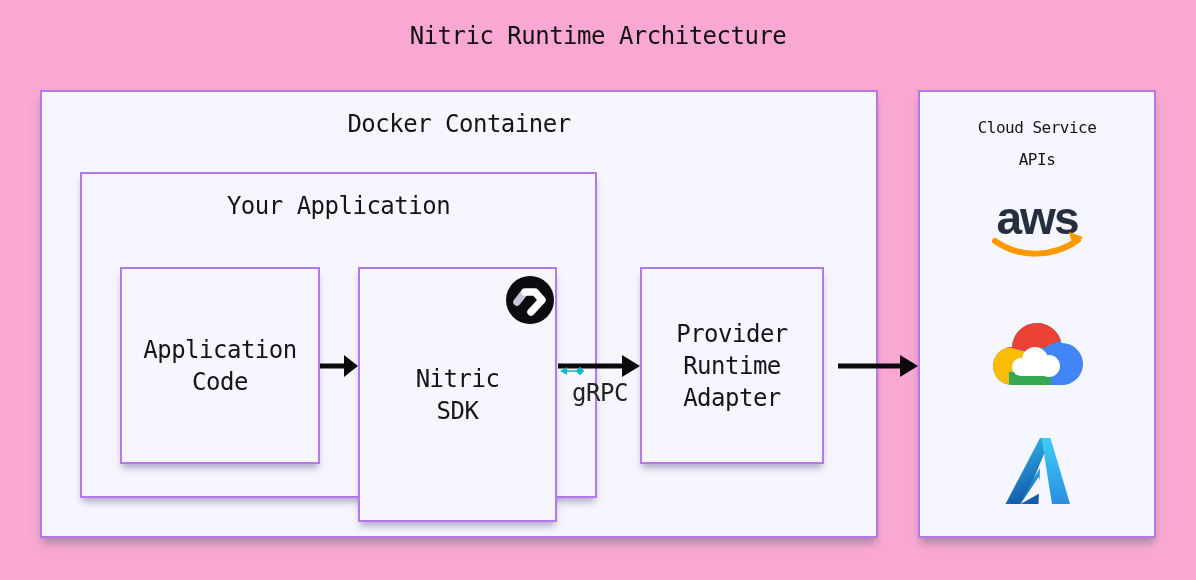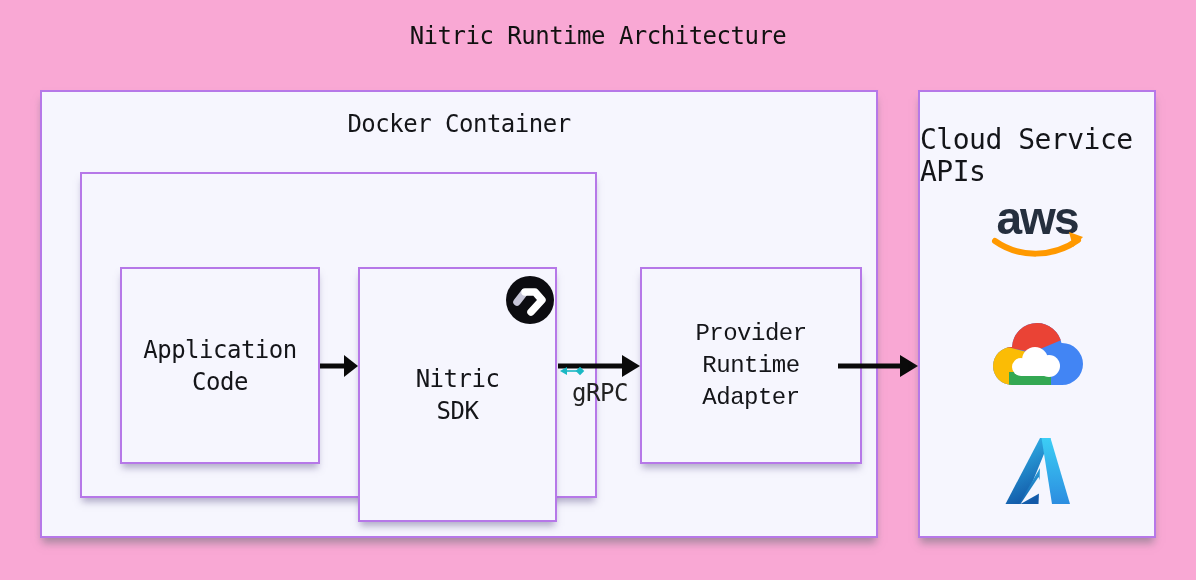--- a/index.html
+++ b/index.html
@@ -37,20 +37,21 @@
 <body>
 
 <div id="canvas">
 
   <div class="title">Nitric Runtime Architecture</div>
 
   <div class="box shadow-big" style="left:40px;top:90px;width:838px;height:448px;">
     <div class="box-label">Docker Container</div>
 
     <div class="box shadow-small" style="left:38px;top:80px;width:517px;height:326px;">
+      <div class="box-label">Your Application</div>
 
       <div class="box shadow-small" style="left:38px;top:93px;width:200px;height:197px;">
         <div class="center-label">
           <span>Application</span>
           <span>Code</span>
         </div>
       </div>
 
       <div class="box shadow-small" style="left:276px;top:93px;width:199px;height:255px;">
         <div class="center-label">
@@ -60,21 +61,21 @@
         <div class="badge">
           <svg width="50" height="50" viewBox="0 0 50 50">
             <circle cx="25" cy="25" r="24" fill="#0c0c10"></circle>
             <path d="M12 27 L19 18" stroke="#c7c6d8" stroke-width="7.5" stroke-linecap="round" fill="none"></path>
             <path d="M20 17 L30 17 L37 25 L26 37" stroke="#ffffff" stroke-width="7.5" stroke-linecap="round" stroke-linejoin="round" fill="none"></path>
           </svg>
         </div>
       </div>
     </div>
 
-    <div class="box shadow-small" style="left:598px;top:175px;width:222px;height:197px;font-family:Liberation Mono, monospace;">
+    <div class="box shadow-small" style="left:598px;top:175px;width:184px;height:197px;">
       <div class="center-label">
         <span>Provider</span>
         <span>Runtime</span>
         <span>Adapter</span>
       </div>
     </div>
   </div>
 
   <div class="arrow" style="left:320px;top:351px;width:38px;">
     <svg width="38" height="30" viewBox="0 0 38 30">
@@ -102,21 +103,21 @@
       <svg width="26" height="12" viewBox="0 0 26 12">
         <line x1="4" y1="6" x2="20" y2="6" stroke="#1ab8c4" stroke-width="1.6"></line>
         <polygon points="0,6 7,2 7,10" fill="#1ab8c4"></polygon>
         <rect x="17" y="3" width="6" height="6" transform="rotate(45 20 6)" fill="#1ab8c4"></rect>
       </svg>
     </span>
     <span class="txt">gRPC</span>
   </div>
 
   <div class="box shadow-big" style="left:918px;top:90px;width:238px;height:448px;">
-    <div style="position:absolute;top:32px;left:0;width:100%;font-size:28px;line-height:32px;letter-spacing:-0.5px;">
+    <div style="position:absolute;top:20px;left:0;width:100%;text-align:center;font-size:16px;line-height:32px;letter-spacing:-0.5px;">
       <span style="display:block">Cloud Service</span>
       <span style="display:block">APIs</span>
     </div>
 
     <div class="logo-stack-item" style="top:102px;">
       <svg width="104" height="66" viewBox="0 0 104 66">
         <text x="52" y="40" text-anchor="middle" font-family="Liberation Sans, sans-serif" font-size="46" font-weight="bold" letter-spacing="-2" fill="#252f3e">aws</text>
         <path d="M10 47 C 34 64, 68 64, 93 46" stroke="#ff9900" stroke-width="6" fill="none" stroke-linecap="round"></path>
         <polygon points="84,38 98,43 88,53" fill="#ff9900"></polygon>
       </svg>

